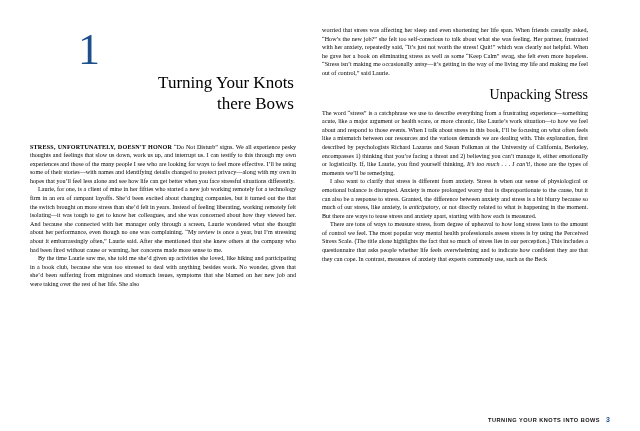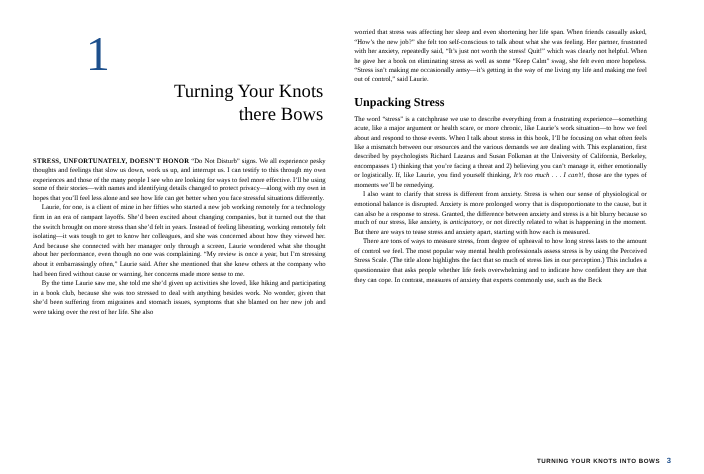--- a/index.html
+++ b/index.html
@@ -78,23 +78,23 @@
     letter-spacing: 0.2px;
     font-size: 6.1px;
   }
   .col-left .body-text {
     margin-top: 28px;
   }
   .col-right .body-text.top {
     margin-top: 0;
   }
   .sec-head {
-    text-align: left;
-    font-size: 11px;
-    font-weight: bold;
+    text-align: right;
+    font-size: 14px;
+    font-weight: normal;
     font-family: "Liberation Serif", serif;
     margin: 9px 0 6px 0;
   }
   .italic { font-style: italic; }
 
   
   .footer {
     position: absolute;
     right: 30px;
     bottom: 8px;

